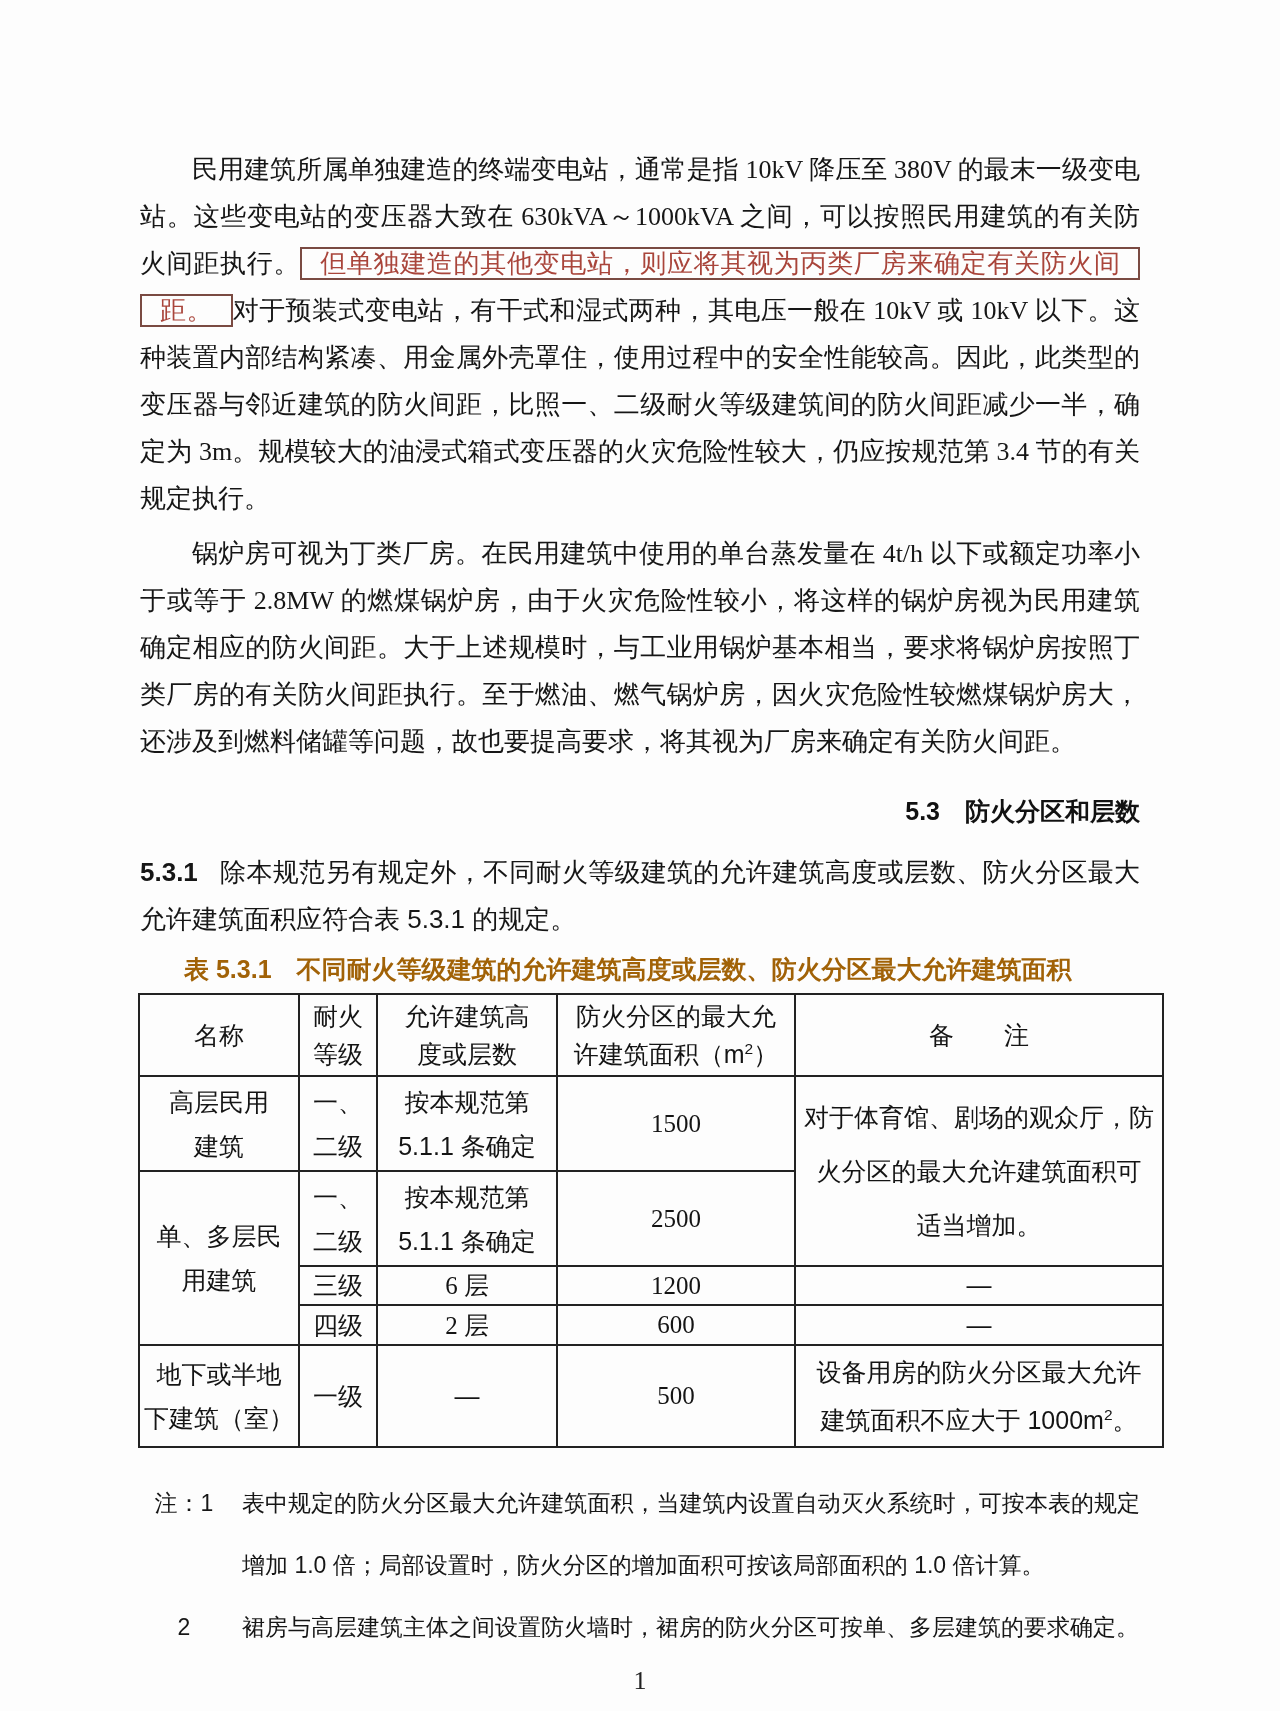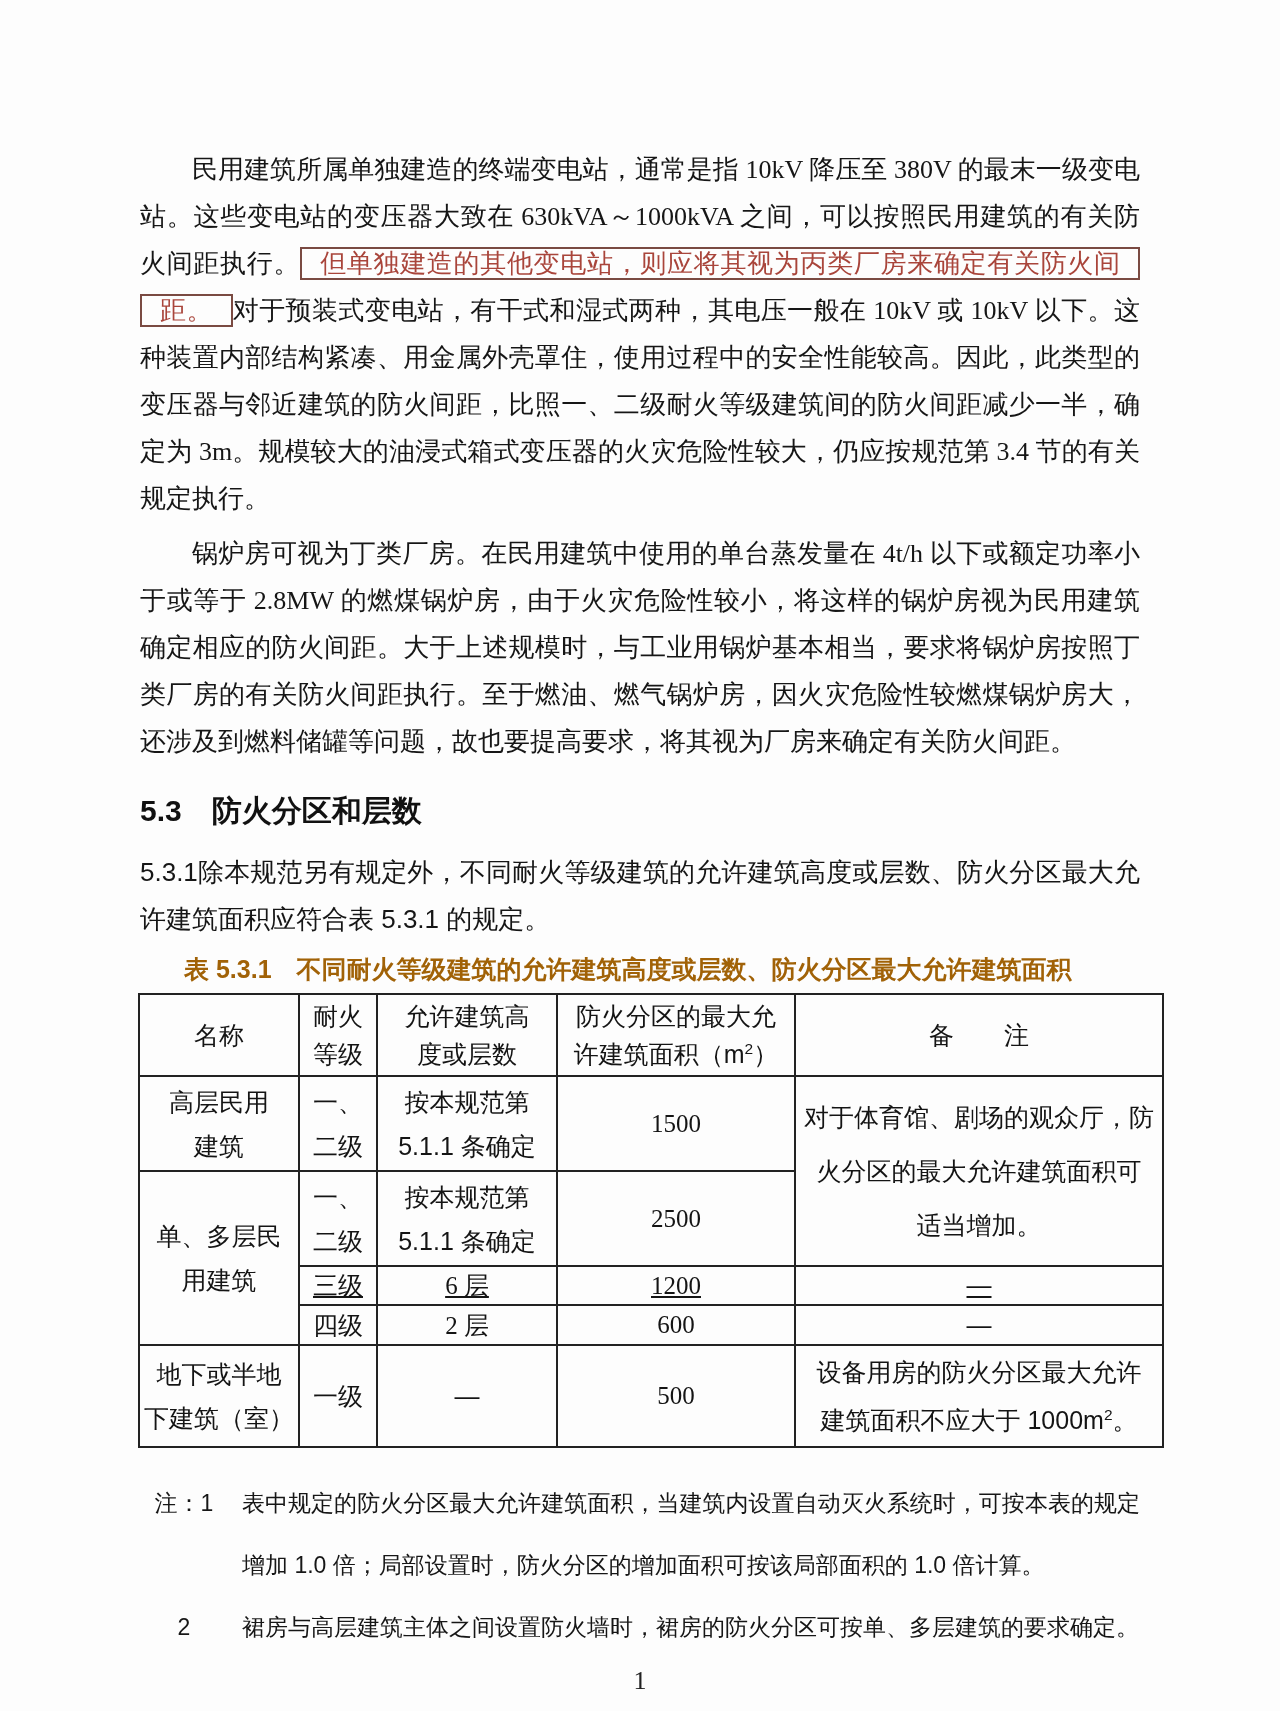--- a/index.html
+++ b/index.html
@@ -27,30 +27,30 @@
     color:var(--red-text);
     border:2px solid var(--box-border);
     padding:0 18px;
     box-decoration-break:clone;
     -webkit-box-decoration-break:clone;
   }
   .section-heading{
     margin:16px 0 8px 0;
     font-family:"Liberation Sans","DejaVu Sans",sans-serif;
     font-weight:bold;
-    font-size:30px;line-height:60px;
-    text-align:left;
+    font-size:25px;line-height:60px;
+    text-align:right;
     color:#111;
   }
   .clause{
     margin:0;
     font:26px/47px "Liberation Sans","DejaVu Sans",sans-serif;
     text-align:justify;
   }
-  .clause-num{font-weight:400;}
+  .clause-num{margin-right:22px;font-weight:700;}
   .table-caption{
     margin:6px 0 4px 44px;
     font-family:Liberation Sans, sans-serif;
     font-weight:bold;
     font-size:25px;line-height:40px;
     color:#a16207;
   }
   table.spec{
     border-collapse:collapse;
     table-layout:fixed;
@@ -67,21 +67,21 @@
     text-align:center;
     vertical-align:middle;
     padding:2px 4px;
     box-sizing:border-box;
   }
   .cell-text{white-space:pre-line;}
   tr.r-header{height:80px;}
   tr.r-header th{line-height:38px;}
   tr.r1,tr.r2{height:95px;}
   tr.r1 td,tr.r2 td{line-height:44px;}
-  tr.r3{height:34px;text-decoration:underline;}
+  tr.r3{height:34px;}
   tr.r4{height:40px;}
   tr.r5{height:93px;}
   tr.r5 td{line-height:44px;}
   td.remark{
     text-align:left;
     padding:6px 10px 6px 14px;
   }
   td.remark-merged .cell-text{line-height:54px;}
   td.remark-last .cell-text{line-height:48px;}
   td.area,td.num-serif{

